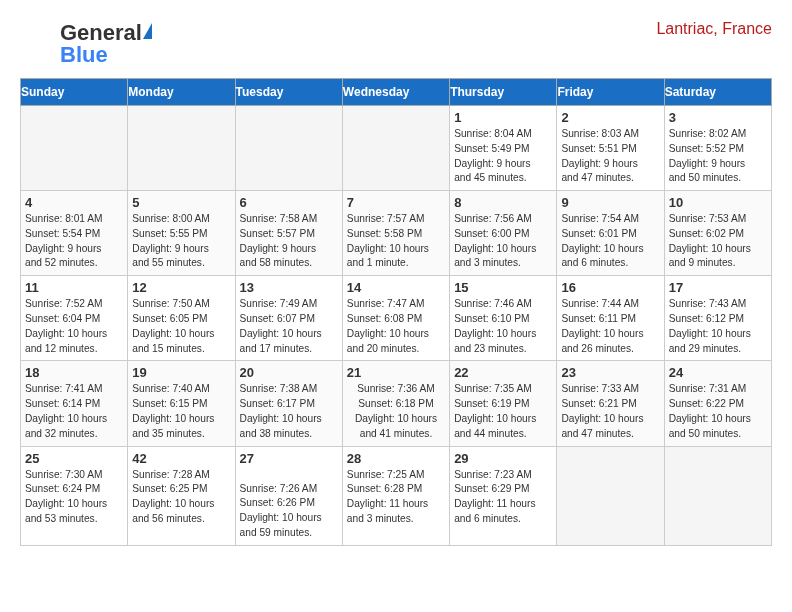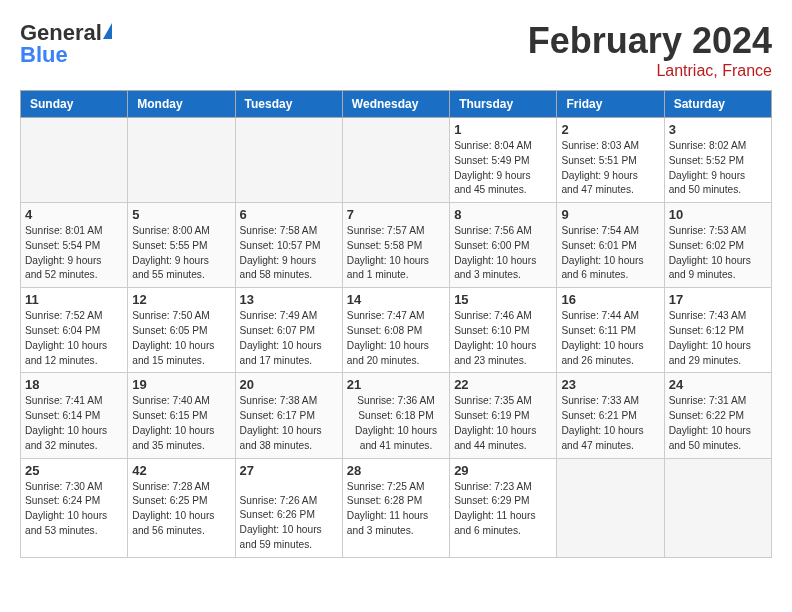--- a/index.html
+++ b/index.html
@@ -13,20 +13,21 @@
     .header {
       display: flex;
       justify-content: space-between;
       align-items: flex-start;
       margin-bottom: 10px;
     }
     .logo {
       display: flex;
       flex-direction: column;
       align-items: flex-start;
+      margin-left: 40px;
     }
     .title-block { text-align: right; }
     .month-title {
       font-size: 36px;
       font-weight: bold;
       color: #333;
     }
     .location {
       font-size: 16px;
       color: #b91c1c;
@@ -34,21 +35,21 @@
     table {
       width: 100%;
       border-collapse: collapse;
       table-layout: fixed;
     }
     th {
       background-color: #1a6fc4;
       color: #fff;
       font-size: 12px;
       font-weight: bold;
-      padding: 6px 9px;
+      padding: 6px 0;
       text-align: left;
       border: 1px solid #aaa;
     }
     td {
       vertical-align: top;
       border: 1px solid #ccc;
       padding: 4px 4px;
       font-size: 10.5px;
       color: #333;
       background: #fff;
@@ -75,21 +76,20 @@
 
 <div class="header">
   <div class="logo">
     <div style="display:flex;align-items:center;">
       <span style="font-size:22px;font-weight:bold;color:#333;">General</span>
       <span style="display:inline-block;width:0;height:0;border-left:9px solid transparent;border-bottom:16px solid #1a6fc4;margin:0 1px 0 1px;position:relative;top:-2px;"></span>
     </div>
     <span style="font-size:22px;font-weight:bold;color:#3b82f6;margin-top:-4px;">Blue</span>
   </div>
   <div class="title-block">
-    <div class="month-title">February 2024</div>
     <div class="location">Lantriac, France</div>
   </div>
 </div>
 
 <table>
   <thead>
     <tr>
     <th>Sunday</th>
         <th>Monday</th>
         <th>Tuesday</th>
@@ -138,21 +138,21 @@
         <td>
           <span class="day-num">5</span>
           <div class="day-info" style="white-space: pre-line;">Sunrise: 8:00 AM
 Sunset: 5:55 PM
 Daylight: 9 hours
 and 55 minutes.</div>
         </td>
         <td>
           <span class="day-num">6</span>
           <div class="day-info" style="white-space: pre-line;">Sunrise: 7:58 AM
-Sunset: 10:57 PM
+Sunset: 5:57 PM
 Daylight: 9 hours
 and 58 minutes.</div>
         </td>
         <td>
           <span class="day-num">7</span>
           <div class="day-info" style="white-space: pre-line;">Sunrise: 7:57 AM
 Sunset: 5:58 PM
 Daylight: 10 hours
 and 1 minute.</div>
         </td>

